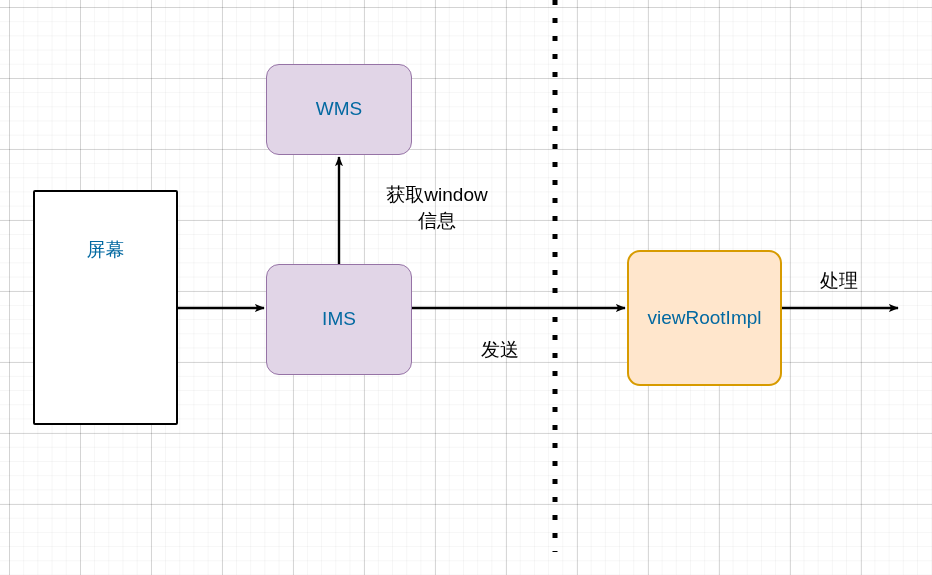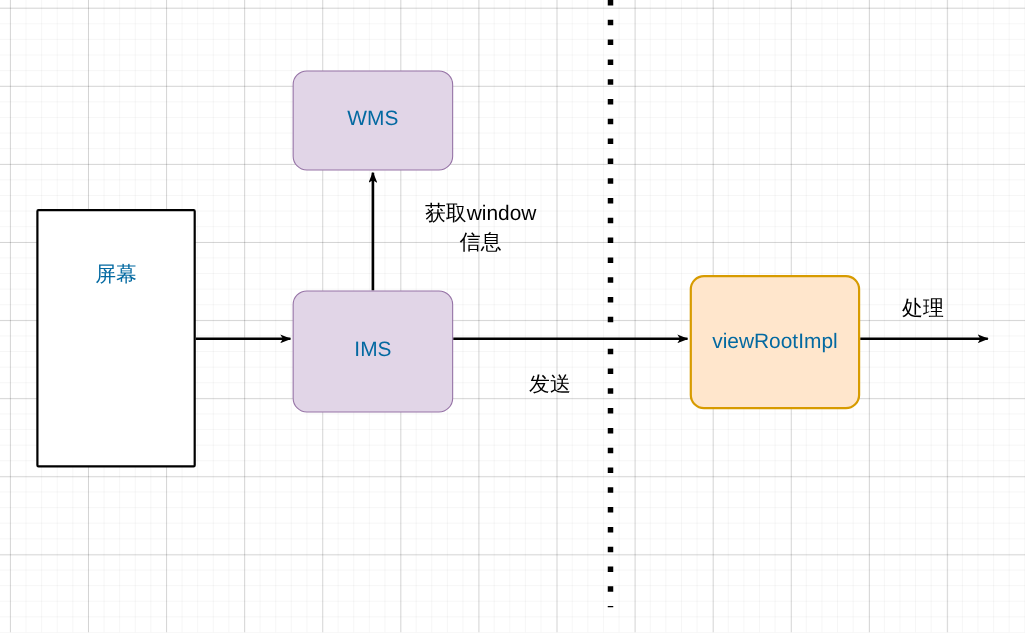--- a/index.html
+++ b/index.html
@@ -69,21 +69,21 @@
     border: 1.6px solid #9673a6;
   }
   .node-ims {
     left: 266px; top: 264px;
     width: 146px; height: 111px;
     background: #e1d5e7;
     border: 1.6px solid #9673a6;
   }
   .node-vri {
     left: 627px; top: 250px;
-    width: 155px; height: 122px;
+    width: 155px; height: 136px;
     background: #ffe6cc;
     border: 2px solid #d79b00;
   }
 
   .edge-label {
     position: absolute;
     color: #000000;
     font-size: 19px;
     line-height: 1.35;
     text-align: center;

